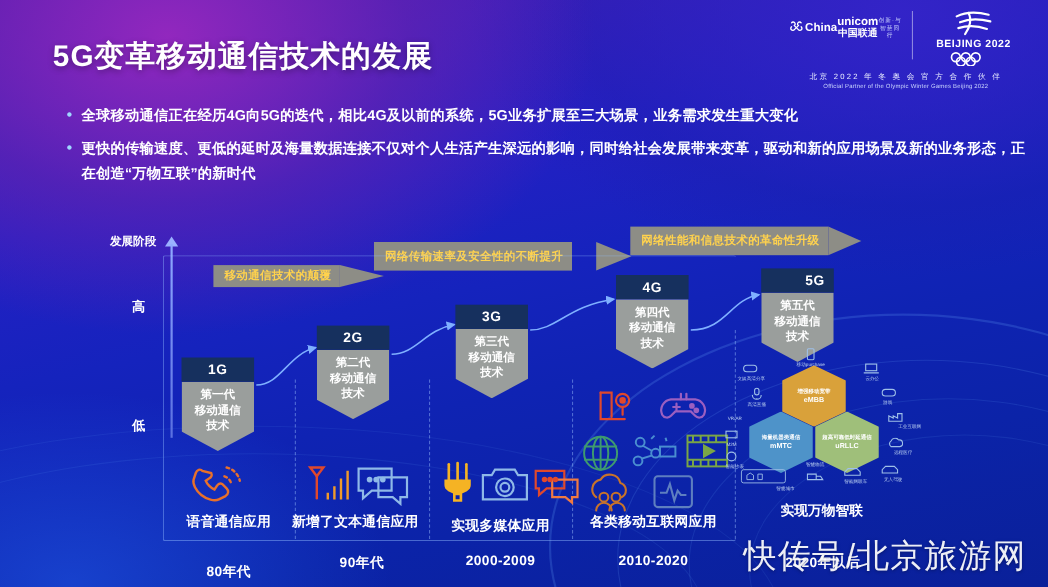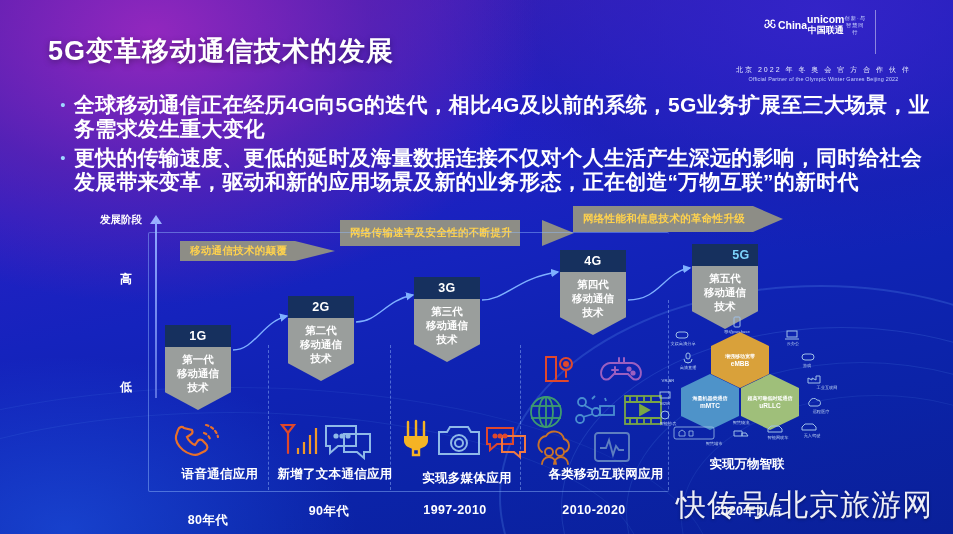--- a/index.html
+++ b/index.html
@@ -45,70 +45,70 @@
   .bj-mark{width:44px;height:26px;}
   .bj-txt{font-size:9.5px;color:#fff;font-weight:bold;letter-spacing:0.5px;margin-top:1px;}
   .rings{margin-top:1px;}
   .partner-cn{font-size:7px;color:#e8ecff;letter-spacing:2px;margin-top:5px;}
   .partner-en{font-size:5.4px;color:#c9d4ff;letter-spacing:0.2px;margin-top:1px;}
 
   
   .bullets{position:absolute;left:52px;top:93px;width:890px;}
   .bullet{display:flex;margin-bottom:6px;}
   .bullet .dot{color:#9fd7ff;font-size:15px;line-height:23px;width:22px;flex:0 0 22px;text-align:center;}
-  .bullet .txt{color:#ffffff;font-size:21px;line-height:23.5px;font-weight:bold;letter-spacing:0.2px;}
+  .bullet .txt{color:#ffffff;font-size:13px;line-height:23.5px;font-weight:bold;letter-spacing:0.2px;}
 
   
   .chart{position:absolute;left:0;top:205px;width:953px;height:329px;}
   .axis-label{position:absolute;left:100px;top:213px;color:#ffffff;font-size:10.5px;font-weight:bold;}
   .y-axis{position:absolute;left:155px;top:222px;width:2px;height:176px;background:linear-gradient(to bottom,#8fa8ff,#5a6fe0);}
   .y-arrow{position:absolute;left:150px;top:215px;width:0;height:0;border-left:6px solid transparent;border-right:6px solid transparent;border-bottom:9px solid #9ab0ff;}
   .y-hi{position:absolute;left:120px;top:271px;color:#ffffff;font-size:12px;font-weight:bold;}
   .y-lo{position:absolute;left:120px;top:379px;color:#ffffff;font-size:12px;font-weight:bold;}
 
   
   .banner{position:absolute;height:22px;display:flex;align-items:center;}
   .banner .body{height:22px;background:#8d8d86;display:flex;align-items:center;padding:0 8px 0 10px;margin-left:25px;}
   .banner .head{width:0;height:0;border-top:11px solid transparent;border-bottom:11px solid transparent;border-left:17px solid #8d8d86;}
   .banner.big .body{height:26px;}
   .banner.big .head{border-top-width:13px;border-bottom-width:13px;}
   .banner span{color:#ffd24d;font-size:10.5px;font-weight:bold;white-space:nowrap;letter-spacing:0.3px;}
-  .b1{left:155px;top:240px;text-align:right;}
+  .b1{left:169px;top:240px;text-align:right;}
   .b1 .body{height:20px;}
   .b1 .head{border-top-width:10px;border-bottom-width:10px;border-left-width:40px;}
   .b2{left:315px;top:222px;gap:22px;}
   .b2 .head{border-left-width:32px;}
   .b3{left:548px;top:208px;}
   .b3 .head{border-left-width:30px;}
 
   
   .gen{position:absolute;width:66px;}
   .gen .ghead{background:#16305e;color:#ffffff;font-size:12.5px;font-weight:bold;text-align:center;padding:4px 0 4px;letter-spacing:0.5px;}
-  .gen.gold .ghead{color:#7dd3fc;padding-left:32px;}
+  .gen.gold .ghead{color:#ffffff;padding-left:32px;}
   .gen .gbody{
     background:#9a9e9c;color:#ffffff;font-size:10.5px;font-weight:bold;line-height:14px;
     text-align:center;padding:5px 0 3px;
     clip-path:polygon(0 0,100% 0,100% 72%,50% 100%,0 72%);
     padding-bottom:16px;
   }
   .g1{left:165px;top:325px;}
   .g2{left:288px;top:296px;}
   .g3{left:414px;top:277px;}
   .g4{left:560px;top:250px;}
   .g5{left:692px;top:244px;}
 
   
   .conn{position:absolute;}
 
   
   .divider{position:absolute;width:0;border-left:1px dashed rgba(160,195,255,0.45);}
 
   
   .era-box{position:absolute;border:1px solid rgba(150,190,255,0.45);border-radius:2px;}
-  .cap{position:absolute;color:#ffffff;font-size:12.5px;font-weight:bold;text-align:center;letter-spacing:0.3px;padding-left:12px;}
+  .cap{position:absolute;color:#ffffff;font-size:12.5px;font-weight:bold;text-align:center;letter-spacing:0.3px;}
   .cap2{position:absolute;color:#ffffff;font-size:12.5px;font-weight:bold;text-align:center;line-height:17px;}
   .era{position:absolute;color:#ffffff;font-size:12.5px;font-weight:bold;text-align:center;letter-spacing:0.4px;}
 
   
   .hexwrap{position:absolute;left:655px;top:322px;width:190px;height:128px;}
   .hex{position:absolute;clip-path:polygon(50% 0,100% 25%,100% 75%,50% 100%,0 75%,0 25%);
        display:flex;flex-direction:column;align-items:center;justify-content:center;
        color:#ffffff;font-weight:bold;text-align:center;}
   .hex .l1{font-size:5px;line-height:6px;}
   .hex .l2{font-size:6.5px;line-height:8px;margin-top:1px;}
@@ -146,20 +146,40 @@
         </svg>
         <div class="unicom-txt">
           <span>China</span>
         </div>
         <div class="unicom-txt">
           <span>unicom</span><small>中国联通</small>
         </div>
         <div class="unicom-sub">创新·与智慧同行</div>
       </div>
       <div class="logo-div"></div>
+      <div class="logo-right">
+        <svg class="bj-mark" viewBox="0 0 56 34">
+          <g fill="none" stroke="#ffffff" stroke-width="2.6" stroke-linecap="round">
+            <path d="M8 9 C20 3 34 4 46 7"></path>
+            <path d="M12 16 C24 11 36 12 48 15"></path>
+            <path d="M10 23 C22 19 33 20 44 24"></path>
+            <path d="M22 5 C26 12 24 22 18 30"></path>
+          </g>
+        </svg>
+        <div class="bj-txt">BEIJING 2022</div>
+        <svg class="rings" width="46" height="13" viewBox="0 0 46 13">
+          <g fill="none" stroke="#ffffff" stroke-width="1.5">
+            <circle cx="7" cy="5" r="4"></circle>
+              <circle cx="16" cy="5" r="4"></circle>
+              <circle cx="25" cy="5" r="4"></circle>
+            <circle cx="11.5" cy="9" r="4"></circle>
+              <circle cx="20.5" cy="9" r="4"></circle>
+          </g>
+        </svg>
+      </div>
     </div>
     <div class="partner-cn">北京 2022 年 冬 奥 会 官 方 合 作 伙 伴</div>
     <div class="partner-en">Official Partner of the Olympic Winter Games Beijing 2022</div>
   </div>
 
   <div class="bullets">
     <div class="bullet">
       <div class="dot">•</div>
       <div class="txt">全球移动通信正在经历4G向5G的迭代，相比4G及以前的系统，5G业务扩展至三大场景，业务需求发生重大变化</div>
     </div>
@@ -473,19 +493,19 @@
       </svg>
     <div class="mini" style="left:138px;top:111px;width:38px;">无人驾驶</div>
   </div>
 
   <div class="cap2" style="left:672px;top:456px;width:150px;">
     <div>实现万物智联</div>
   </div>
 
   <div class="era" style="left:148px;top:512px;width:120px;">80年代</div>
   <div class="era" style="left:268px;top:503px;width:122px;">90年代</div>
-  <div class="era" style="left:390px;top:503px;width:130px;">1997-2010</div>
+  <div class="era" style="left:390px;top:503px;width:130px;">2000-2009</div>
   <div class="era" style="left:520px;top:503px;width:148px;">2010-2020</div>
   <div class="era" style="left:668px;top:503px;width:160px;">2020年以后</div>
 
   <div class="watermark">快传号/北京旅游网</div>
 
 </div>
 
 </body></html>

